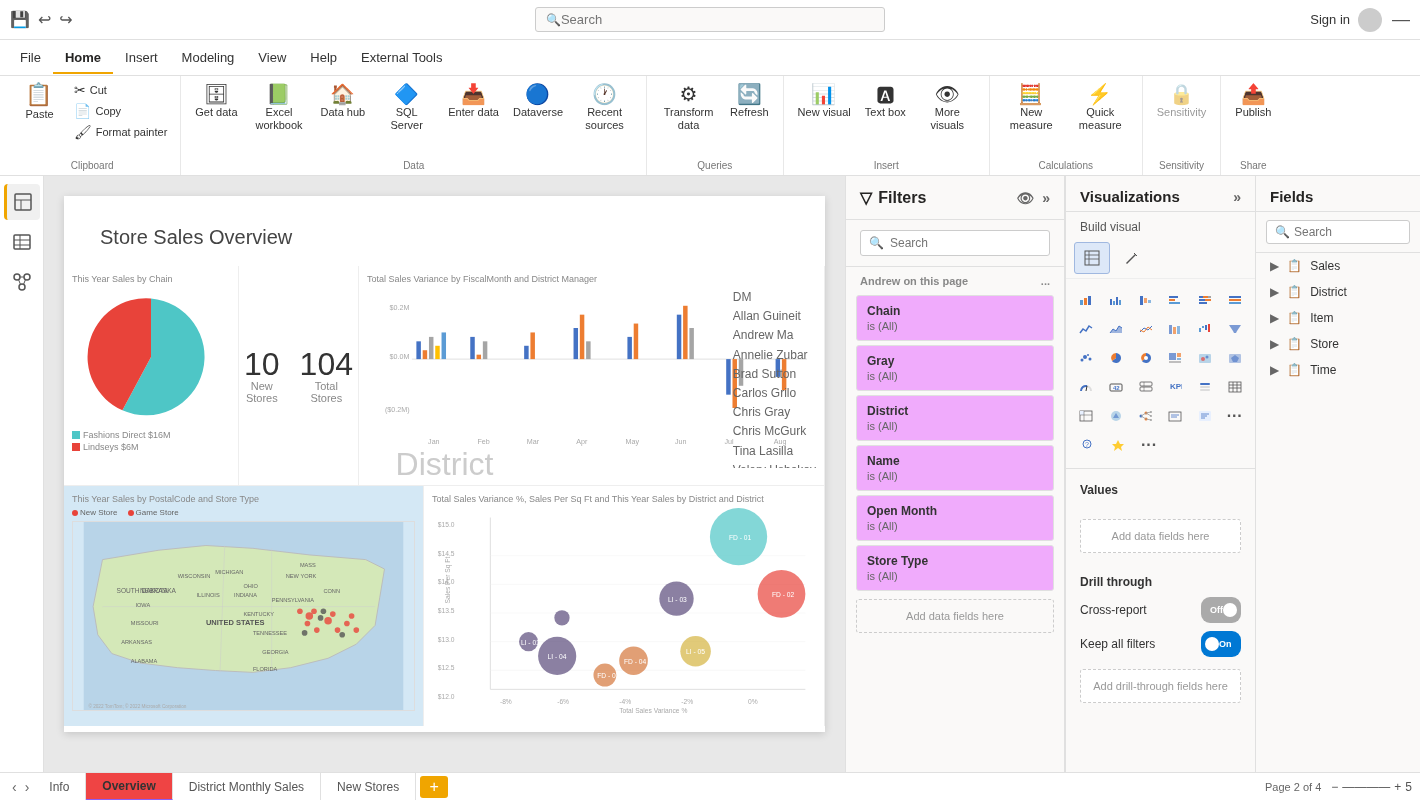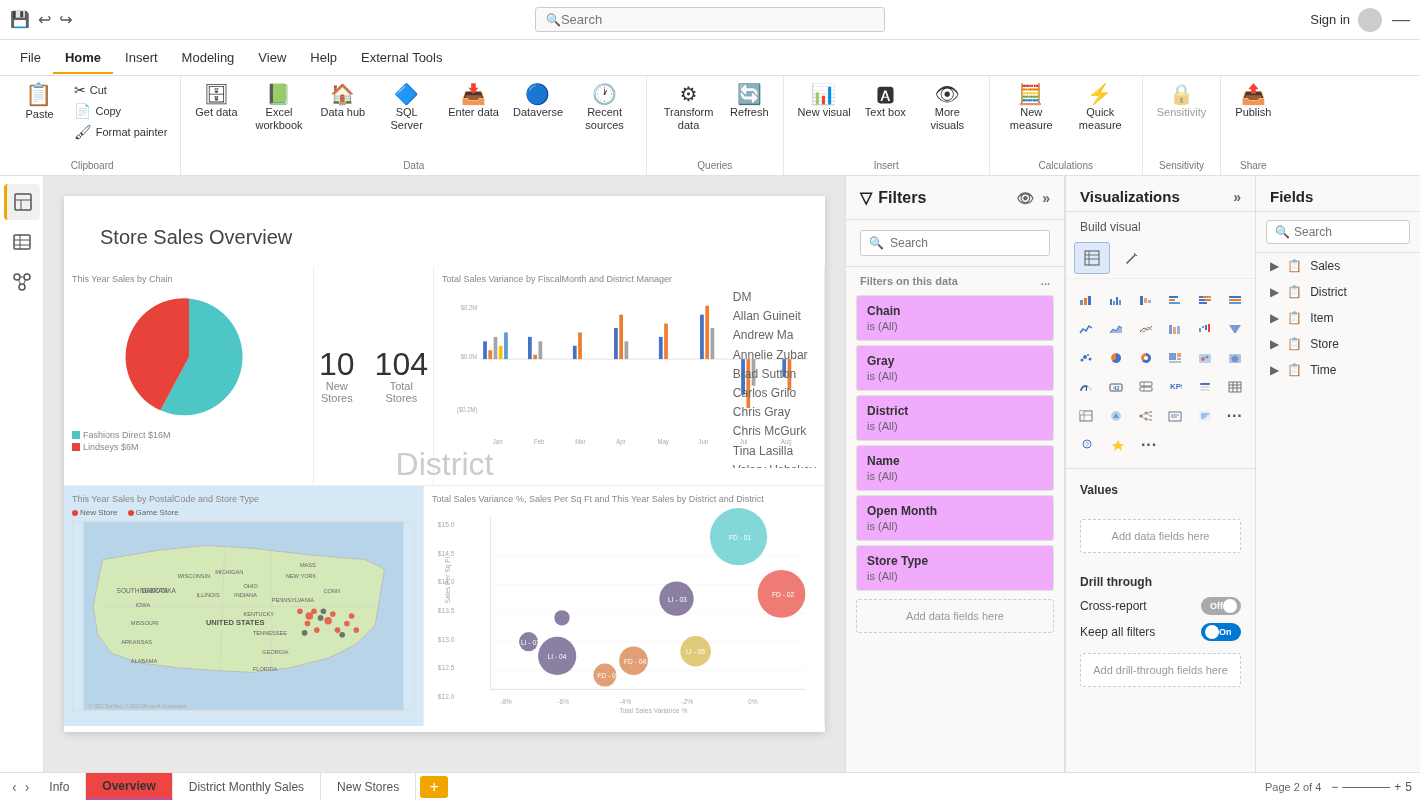--- a/index.html
+++ b/index.html
@@ -260,21 +260,21 @@
       margin-bottom: 8px;
     }
     .drill-through-label { font-size: 12px; font-weight: 600; color: #333; padding: 6px 14px 4px; }
     .toggle-row {
       display: flex; align-items: center;
       padding: 4px 14px;
       font-size: 12px; color: #333;
     }
     .toggle { margin-left: auto; }
     .toggle-pill {
-      width: 40px; height: 18px; border-radius: 9px;
+      width: 40px; height: 26px; border-radius: 9px;
       display: flex; align-items: center;
       padding: 2px;
       font-size: 9px; font-weight: 600; color: #fff;
       cursor: pointer;
     }
     .toggle-pill.off { background: #aaa; justify-content: flex-end; padding-right: 4px; }
     .toggle-pill.on { background: #0078d4; justify-content: flex-start; padding-left: 4px; }
     .toggle-knob { width: 14px; height: 14px; border-radius: 50%; background: #fff; }
     .drill-add-area {
       margin: 8px 14px;
@@ -537,21 +537,21 @@
 </div>
 
 <div id="main">
   <div id="canvas">
     <div style="padding: 12px 16px;">
       <div class="canvas-title">Store Sales Overview</div>
     </div>
 
     <div class="vis-row1">
 
-      <div class="vis-cell pie-section" style="width:250px;">
+      <div class="vis-cell pie-section" style="width:175px;">
         <div class="vis-subtitle">This Year Sales by Chain</div>
         <div style="position:relative; width:130px; height:130px; margin: 8px auto;">
           <svg viewBox="0 0 100 100">
 
             <path d="M50,50 L50,5 A45,45 0 1,1 28,91 Z" fill="#4ec6c6"></path>
 
             <path d="M50,50 L28,91 A45,45 0 0,1 50,5 Z" fill="#e8433a"></path>
           </svg>
         </div>
         <div style="font-size:9px; color:#888; margin-top:4px;">
@@ -772,21 +772,21 @@
         <span>»</span>
       </div>
     </div>
     <div class="filter-search">
       <div class="filter-search-input">
         <span>🔍</span>
         <input type="text" placeholder="Search" style="">
       </div>
     </div>
     <div class="filter-section-label">
-      <span>Filters on this data</span>
+      <span>Andrew on this page</span>
       <span style="float:right;cursor:pointer;">...</span>
     </div>
 
     <div class="filter-card">
       <div class="filter-card-title">Chain</div>
       <div class="filter-card-value">is (All)</div>
     </div>
     <div class="filter-card">
       <div class="filter-card-title">Gray</div>
       <div class="filter-card-value">is (All)</div>

